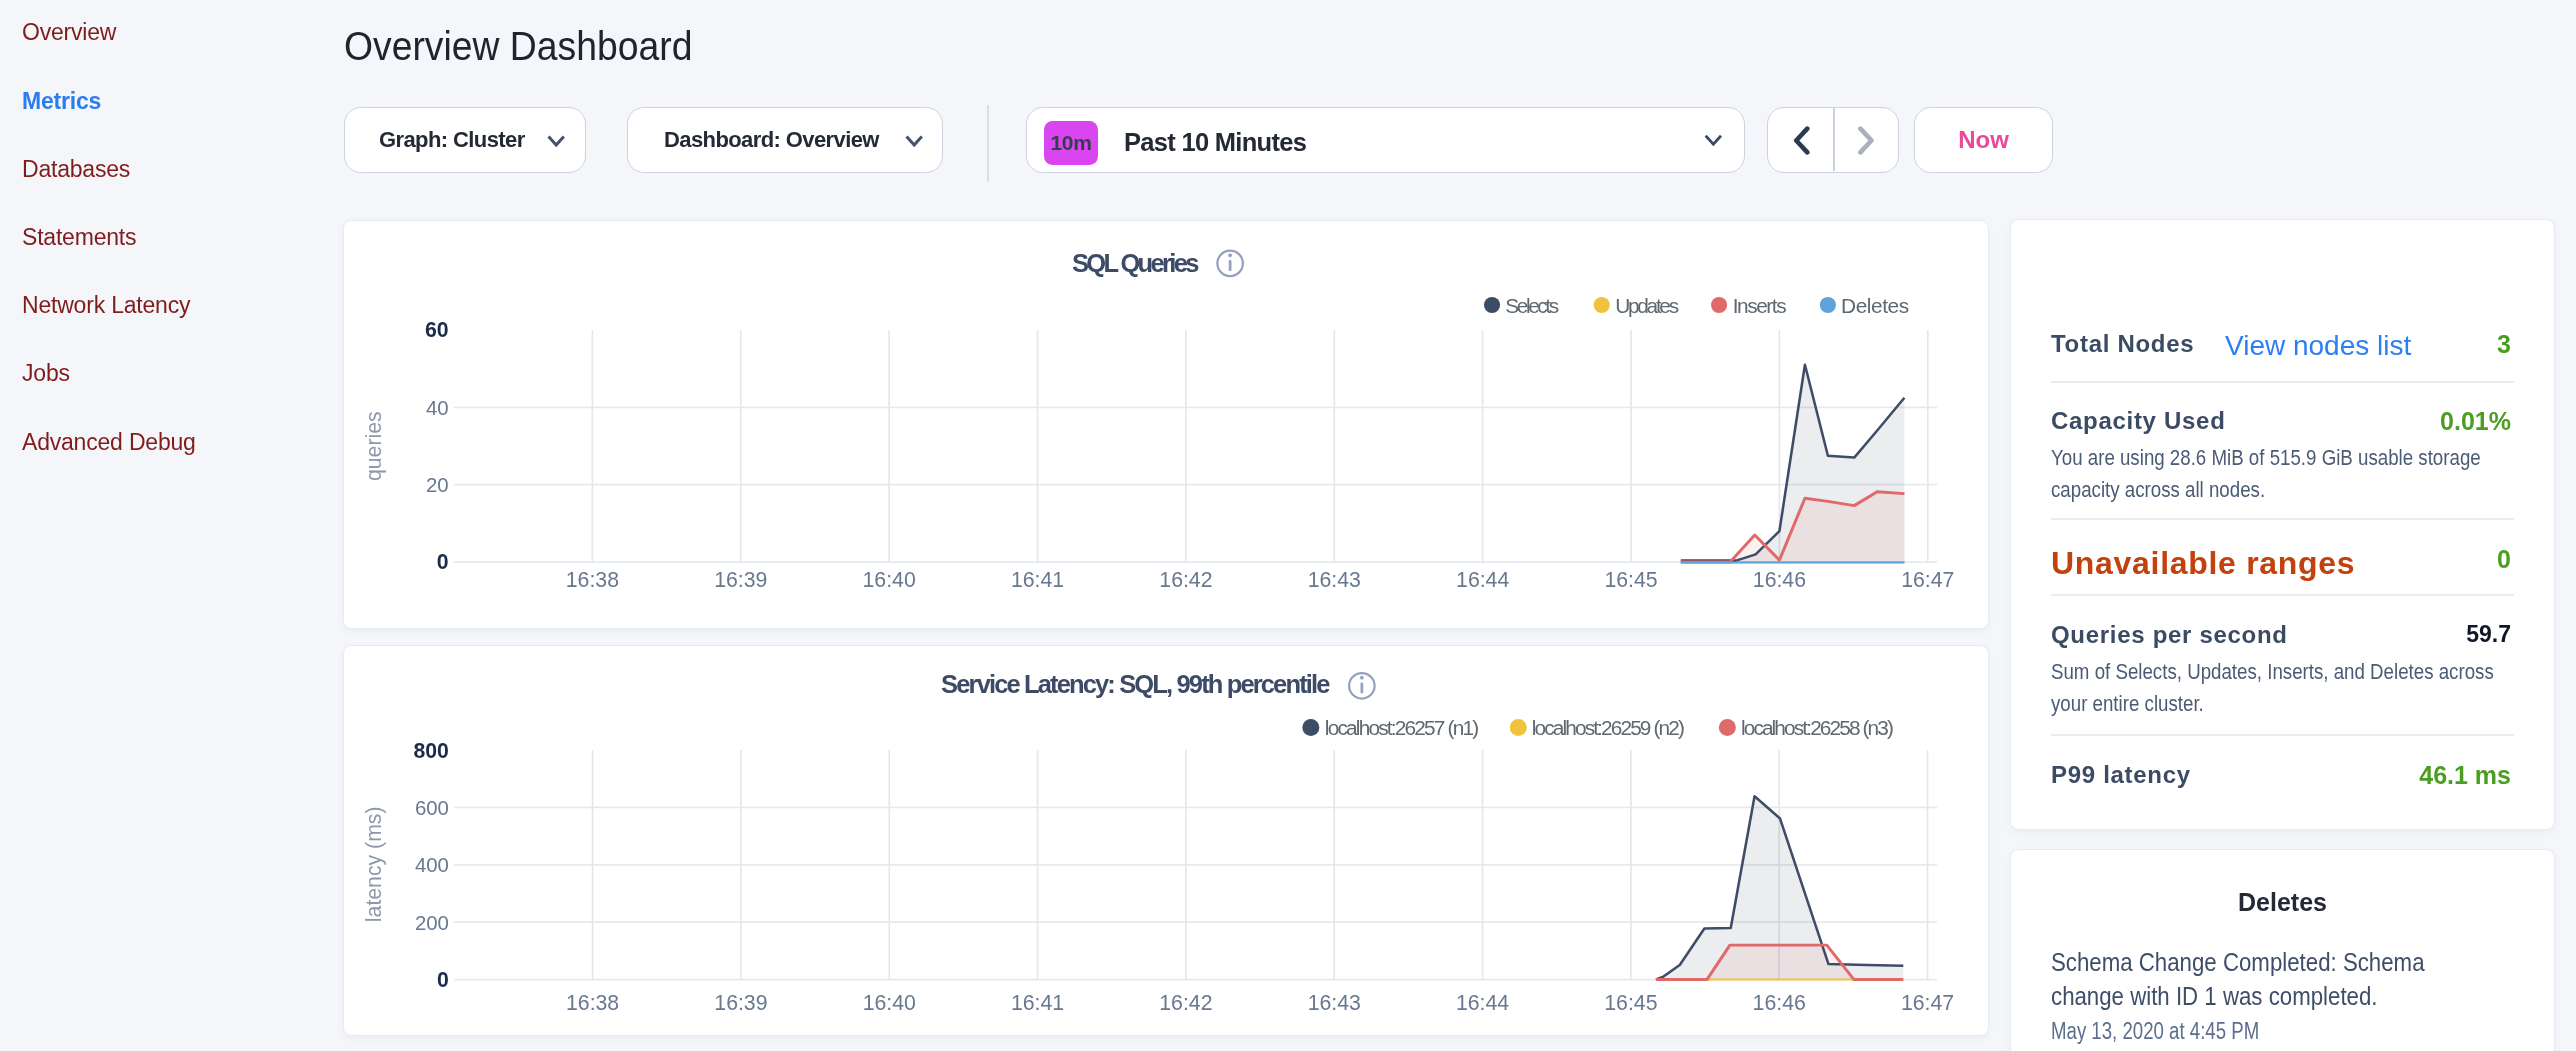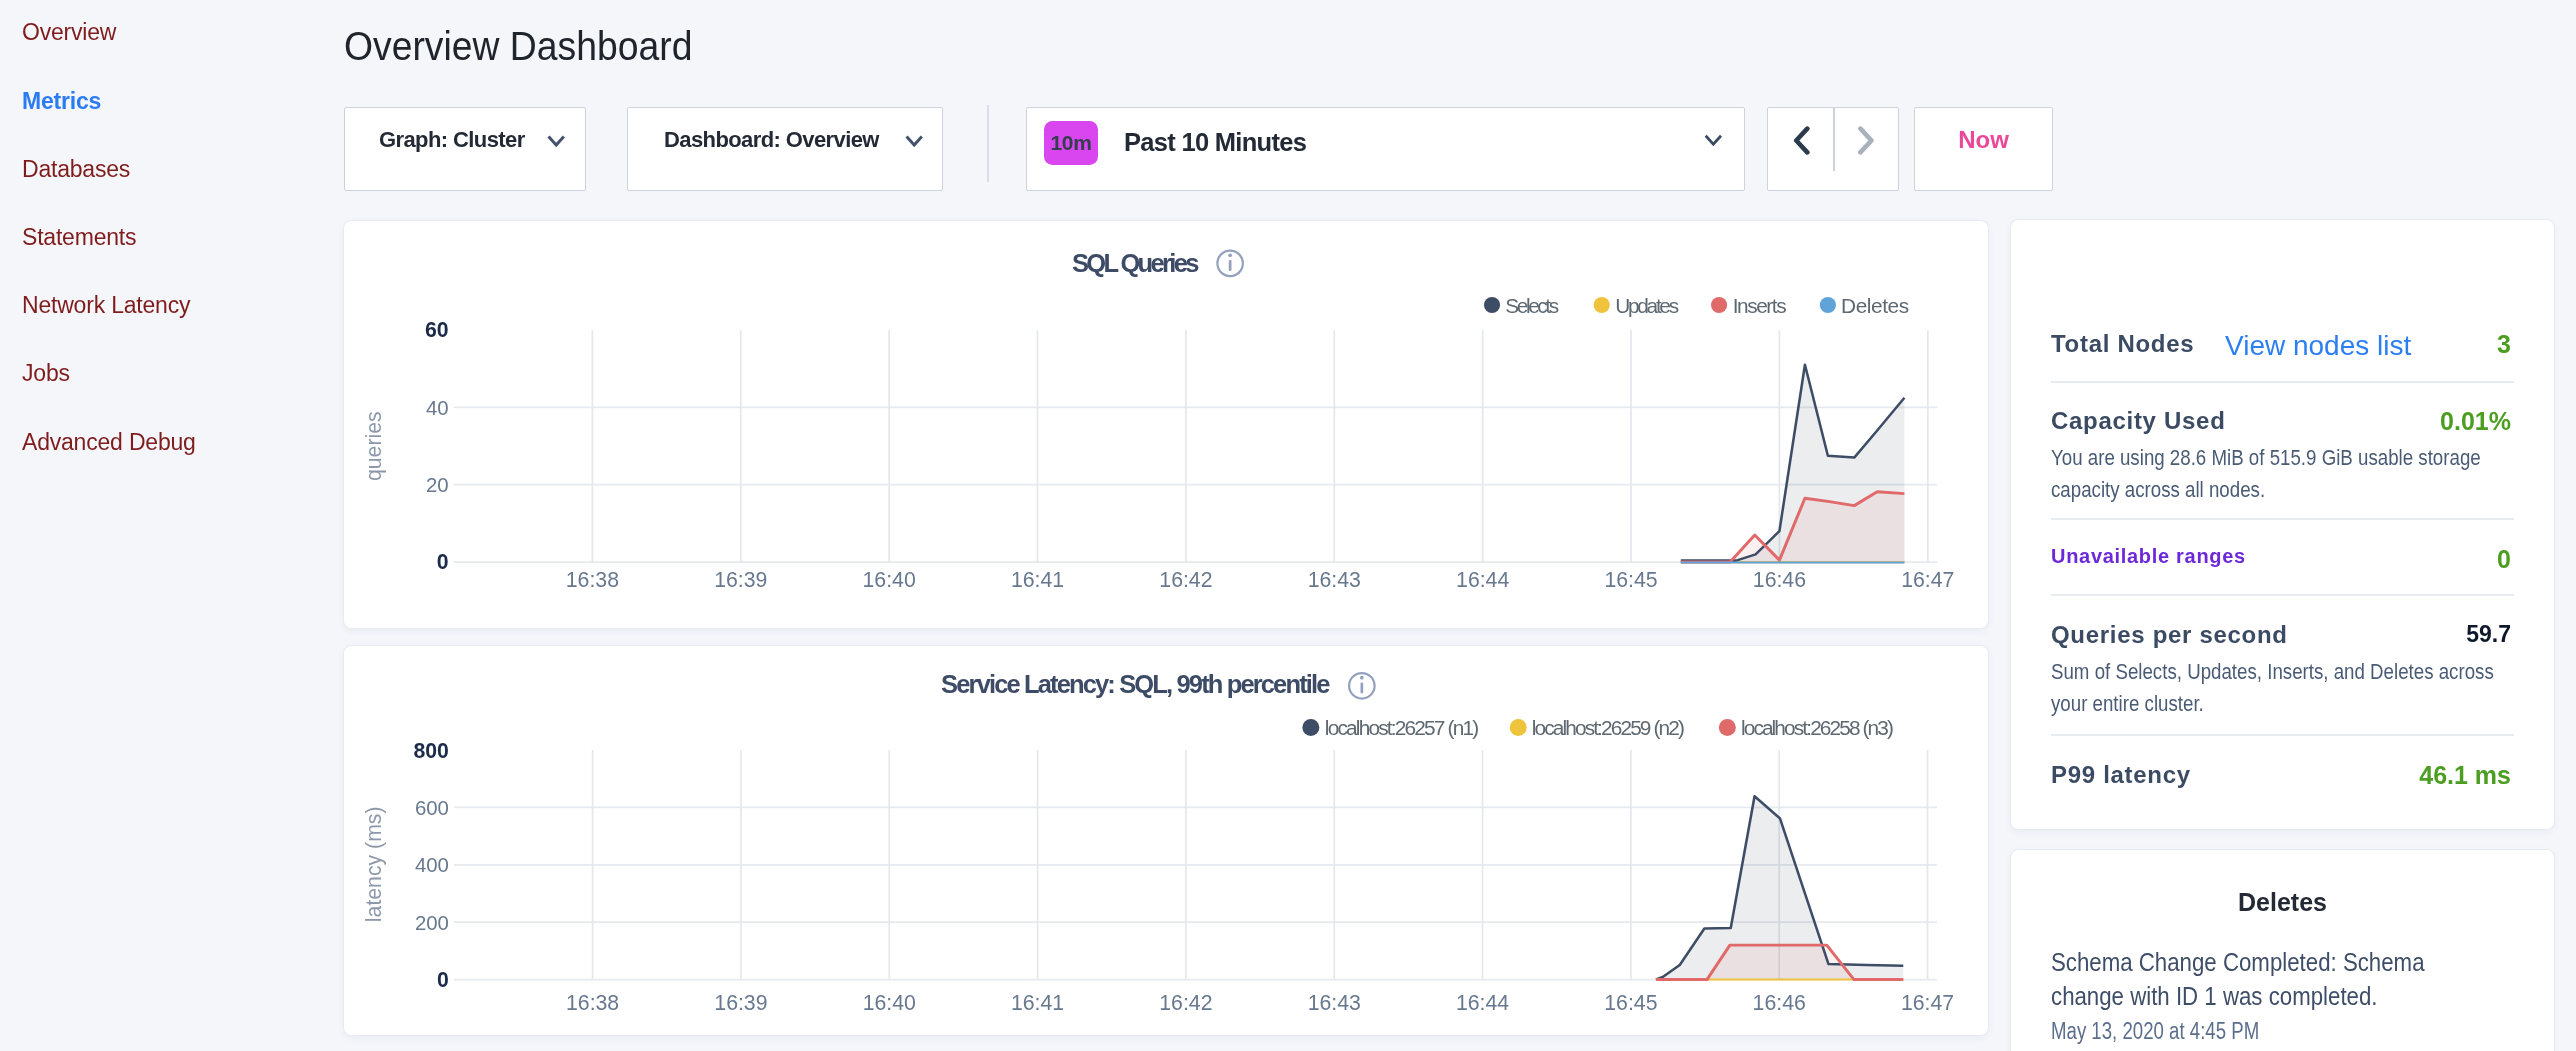--- a/index.html
+++ b/index.html
@@ -2,21 +2,21 @@
 <html style="font-size:13.6px"><head>
 <meta charset="utf-8">
 <style>
 * { margin:0; padding:0; box-sizing:border-box; }
 html,body { width:2576px; height:1051px; overflow:hidden; }
 body { background:#f4f6fa; font-family:"Liberation Sans", sans-serif; position:relative; }
 .abs { position:absolute; }
 .card { position:absolute; background:#fff; border:1.7px solid #e7eaf0; border-radius:8.5px; box-shadow:0 2.6px 6.8px rgba(64,86,122,0.05); }
 .nav { position:absolute; left:22px; color:#7f1d1d; font-size:23px; font-weight:400; letter-spacing:-0.2px; }
 .navactive { color:#2b7cf2; font-weight:700; }
-.ctl { position:absolute; background:#fff; border:1.7px solid #ccd3de; border-radius:2px; top:107px; height:84px; }
+.ctl { position:absolute; background:#fff; border:1.7px solid #ccd3de; border-radius:17px; top:107px; height:66px; }
 .ctltxt { color:#242a35; font-weight:700; font-size:22px; letter-spacing:-0.6px; }
 </style>
 </head>
 <body>
 
 <div class="nav" style="top:18.7px;">Overview</div>
 <div class="nav navactive" style="top:88px;">Metrics</div>
 <div class="nav" style="top:156px;">Databases</div>
 <div class="nav" style="top:224px;">Statements</div>
 <div class="nav" style="top:292px;">Network Latency</div>
@@ -188,21 +188,21 @@
 <div class="abs" style="left:2010px; top:219px; width:545px; height:611px;">
   <div class="abs" style="left:41px; top:111px; font-size:24px; font-weight:700; color:#3c4b64; letter-spacing:0.7px;">Total Nodes</div>
   <div class="abs" style="left:215px; top:111px; font-size:28px; font-weight:400; color:#2b7ff0;">View nodes list</div>
   <div class="abs" style="right:44px; top:111px; font-size:25px; font-weight:700; color:#4b9e20;">3</div>
   <div class="abs" style="left:41px; top:162px; width:463px; height:1.7px; background:#e8ebf0;"></div>
   <div class="abs" style="left:41px; top:188px; font-size:24px; font-weight:700; color:#3c4b64; letter-spacing:0.7px;">Capacity Used</div>
   <div class="abs" style="right:44px; top:188px; font-size:25px; font-weight:700; color:#4b9e20;">0.01%</div>
   <div class="abs" style="left:41px; top:223px; width:595px; font-size:22px; color:#4a5b76; line-height:32px; transform:scaleX(0.85); transform-origin:0 0; white-space:pre;">You are using 28.6 MiB of 515.9 GiB usable storage
 capacity across all nodes.</div>
   <div class="abs" style="left:41px; top:299px; width:463px; height:1.7px; background:#e8ebf0;"></div>
-  <div class="abs" style="left:41px; top:326px; font-size:20px; font-weight:700; color:#6d28d9; letter-spacing:0.7px;">Unavailable ranges</div>
+  <div class="abs" style="left:41px; top:326px; font-size:32px; font-weight:700; color:#c2410c; letter-spacing:0.7px;">Unavailable ranges</div>
   <div class="abs" style="right:44px; top:326px; font-size:25px; font-weight:700; color:#4b9e20;">0</div>
   <div class="abs" style="left:41px; top:375px; width:463px; height:1.7px; background:#e8ebf0;"></div>
   <div class="abs" style="left:41px; top:402px; font-size:24px; font-weight:700; color:#3c4b64; letter-spacing:0.7px;">Queries per second</div>
   <div class="abs" style="right:44px; top:402px; font-size:23px; font-weight:700; color:#0f172a;text-align:center;">59.7</div>
   <div class="abs" style="left:41px; top:437px; width:595px; font-size:22px; color:#4a5b76; line-height:32px; transform:scaleX(0.85); transform-origin:0 0; white-space:pre;">Sum of Selects, Updates, Inserts, and Deletes across
 your entire cluster.</div>
   <div class="abs" style="left:41px; top:515px; width:463px; height:1.7px; background:#e8ebf0;"></div>
   <div class="abs" style="left:41px; top:542px; font-size:24px; font-weight:700; color:#3c4b64; letter-spacing:0.7px;">P99 latency</div>
   <div class="abs" style="right:44px; top:542px; font-size:25px; font-weight:700; color:#4b9e20;">46.1 ms</div>
 </div>

